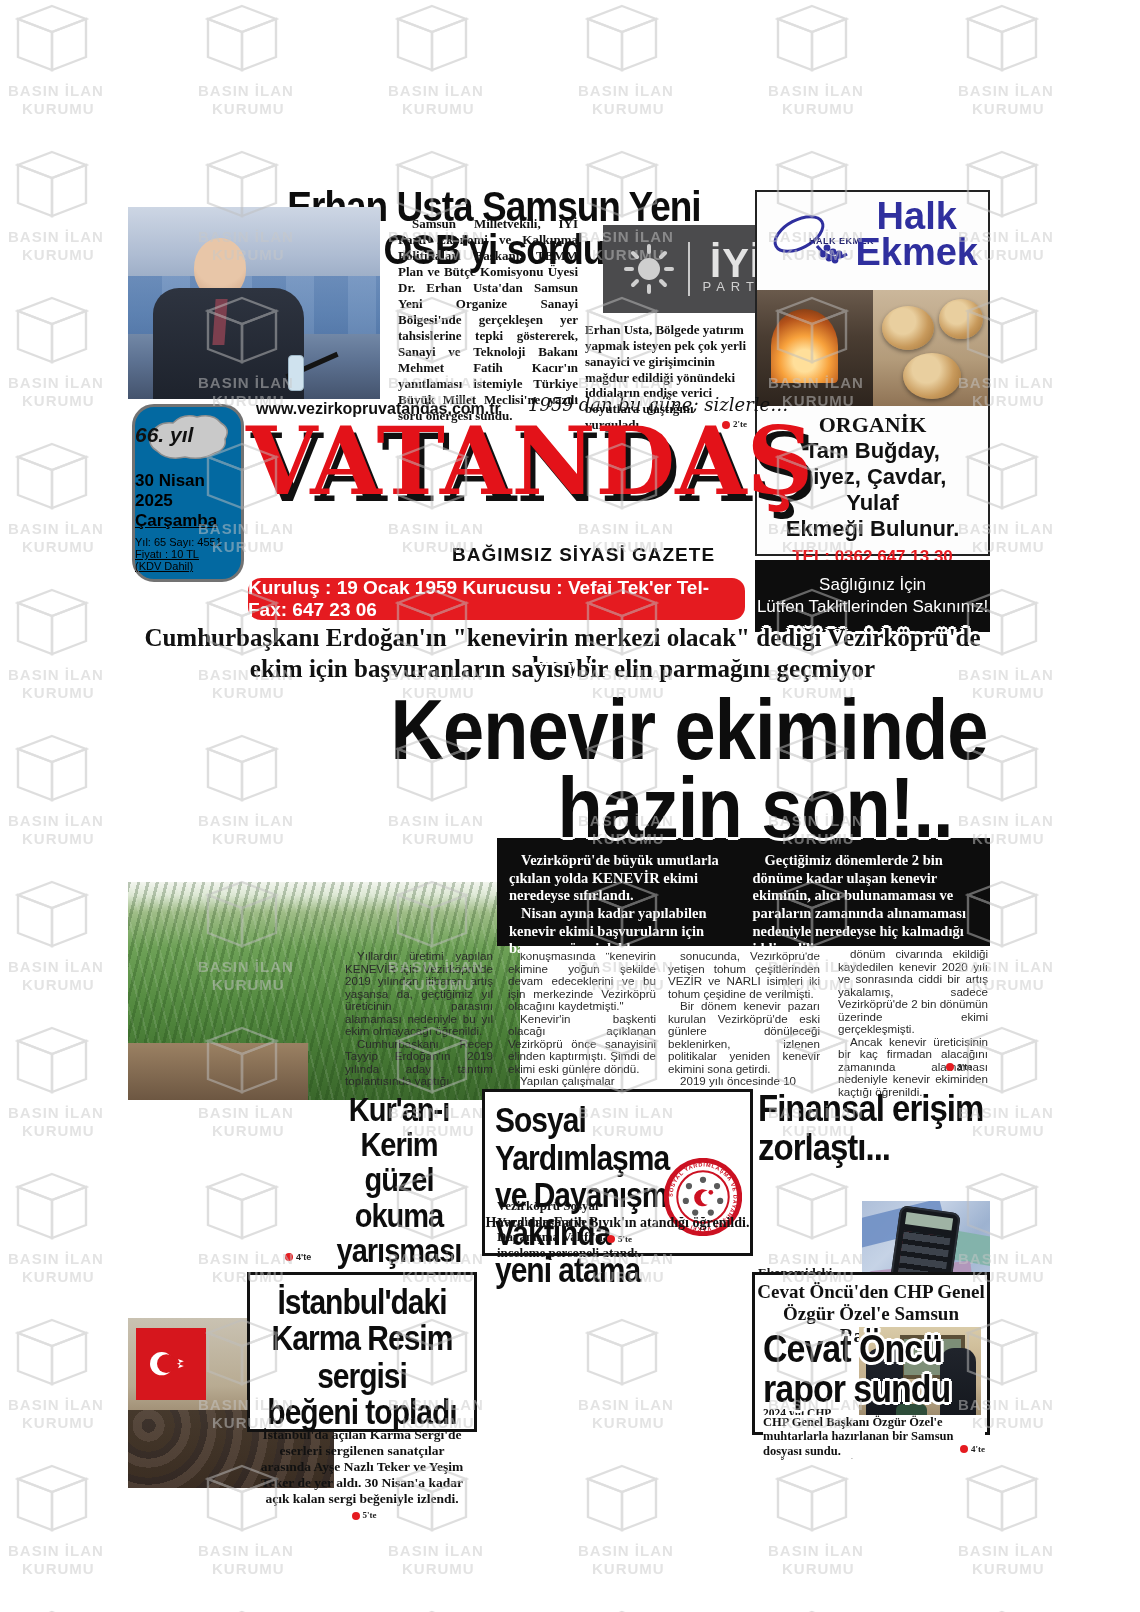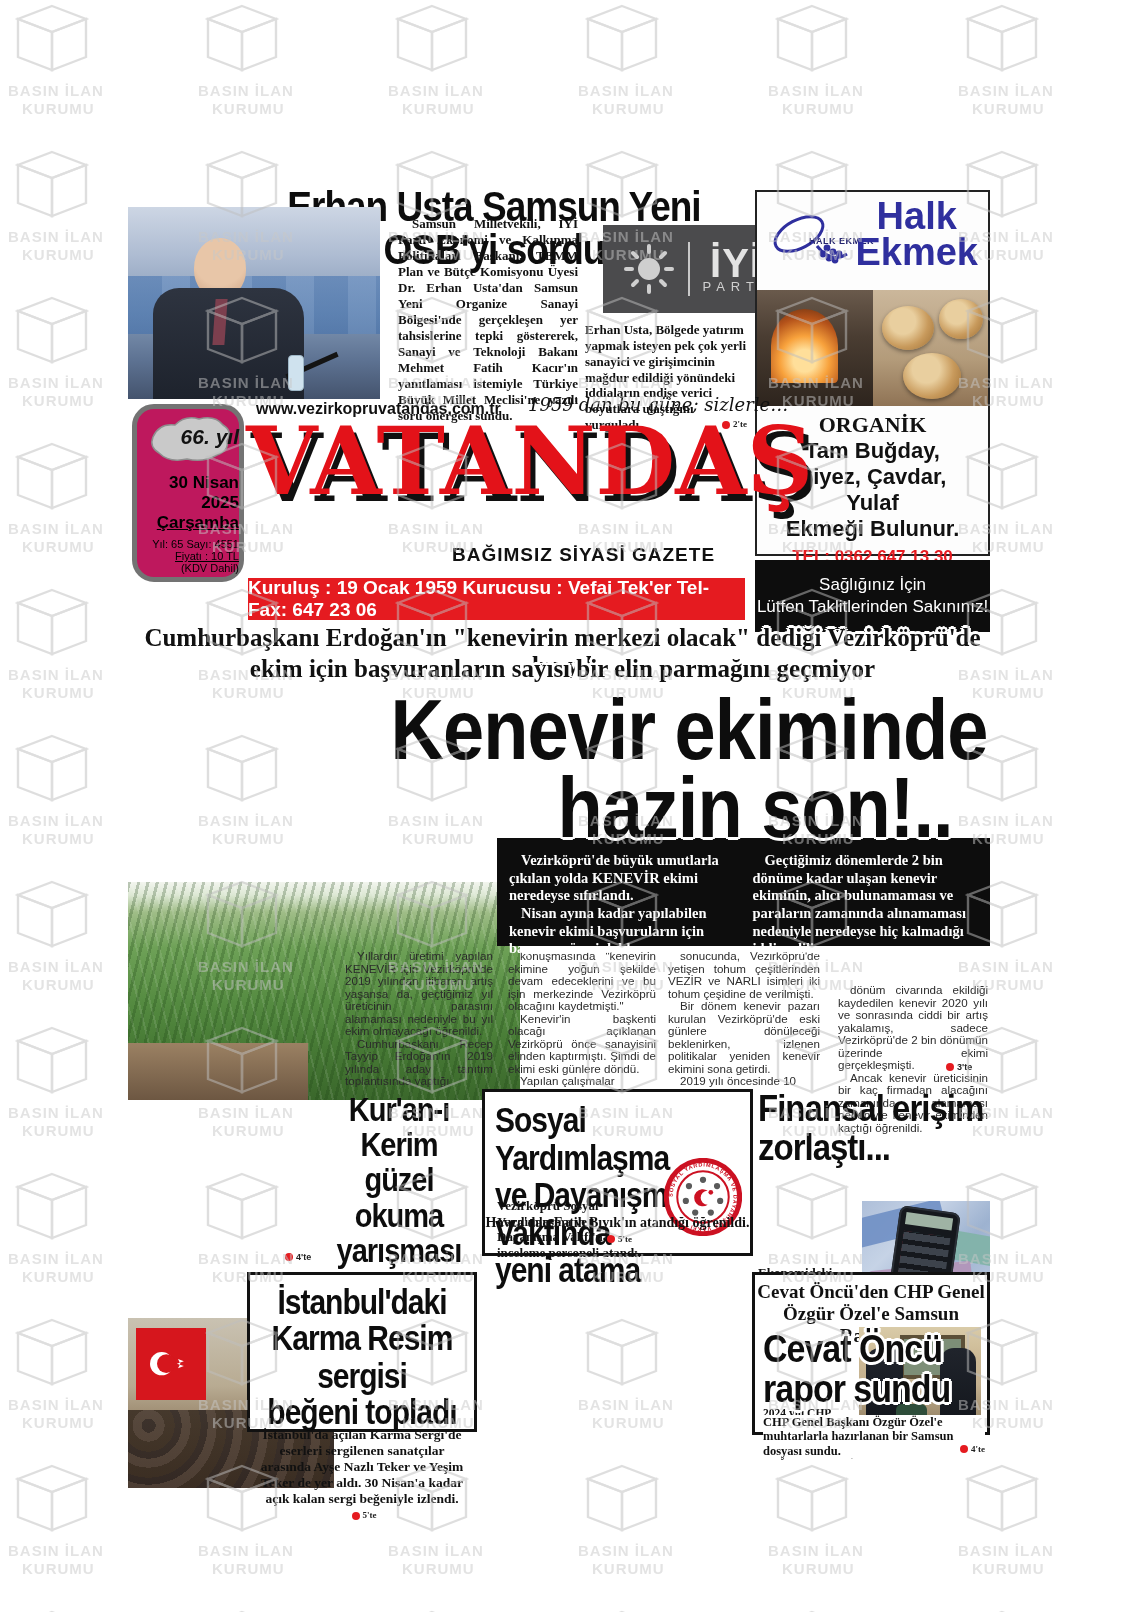--- a/index.html
+++ b/index.html
@@ -58,21 +58,21 @@
   #cevat-photo .chair{position:absolute;bottom:0;width:26%;height:26%;background:#2e4d3a;border-radius:6px;}
   #oven-photo{background:linear-gradient(180deg,#6a5a4c 0%,#4a3d32 40%,#2d241d 100%);}
   #oven-photo .arch{position:absolute;left:12%;top:16%;width:58%;height:64%;border-radius:50% 50% 6% 6%;
       background:radial-gradient(circle at 50% 70%,#ffdf9a 0 18%,#f8a23c 40%,#b4521a 70%,#5e2c10 100%);}
   #bread-photo{background:linear-gradient(180deg,#cbb79b 0%,#b39b7a 60%,#907least 100%);background:linear-gradient(180deg,#cbb79b 0%,#b39b7a 60%,#8f7355 100%);}
   #bread-photo .loaf{position:absolute;border-radius:50%;background:radial-gradient(circle at 40% 35%,#e9cf9f 0 30%,#c89a5c 60%,#9a6c33 100%);box-shadow:0 2px 4px rgba(0,0,0,.4);}
   #sydv-logo circle{vector-effect:non-scaling-stroke;}
   
   #wm{position:absolute;inset:0;z-index:60;pointer-events:none;opacity:.5;}
   
-  .redbar{background:#e51b20;color:#fff;display:flex;align-items:center;justify-content:center;}
+  .redbar{background:#e51b20;color:#fff;display:flex;align-items:center;justify-content:center;border-radius:13px;}
   .blackbar{background:#0d0d0d;color:#fff;}
   .adline{font-weight:700;color:#111;}
 </style>
 </head>
 <body>
 
 <div id="page">
 
   <div class="abs hl owhite center" id="ts-headline" style="left:236px;top:186px;width:516px;font-size:37px;">Erhan Usta Samsun Yeni OSB'yi sordu</div>
 
@@ -157,33 +157,33 @@
       <div style="font-size:17px;font-weight:700;color:#e51b20;margin-top:5px;">TEL: 0362 647 13 30</div>
       <div style="font-size:16px;font-weight:700;color:#e51b20;">100. YIL CAD. VEZİRKÖPRÜ</div>
     </div>
   </div>
 
   <div class="abs blackbar center" style="left:755px;top:560px;width:235px;height:72px;display:flex;flex-direction:column;justify-content:center;font-size:17px;line-height:1.3;">
     <div>Sağlığınız İçin</div>
     <div>Lütfen Taklitlerinden Sakınınız!</div>
   </div>
 
-  <div class="abs" id="mh-box" style="left:132px;top:404px;width:112px;height:178px;border:5px solid #737373;border-radius:22px;background:#be185d;text-align:right;box-sizing:border-box;">
+  <div class="abs" id="mh-box" style="left:132px;top:404px;width:112px;height:178px;border:3px solid #737373;border-radius:22px;background:#0369a1;text-align:left;box-sizing:border-box;">
     <div style="position:relative;height:58px;">
       <svg width="100" height="56" viewBox="0 0 100 56" style="position:absolute;left:2px;top:2px;">
         <path d="M14 26 q6-14 22-12 q10-10 24-6 q16-4 24 6 q10 6 4 16 q2 10-10 14 q-14 8-30 4 q-18 4-28-6 q-10-6-6-16z" fill="#c9c9c9" stroke="#8e8e8e" stroke-width="1.5"></path>
       </svg>
       <div style="position:absolute;left:0;right:0;top:16px;font-size:21px;font-weight:700;font-style:italic;color:#111;">66. yıl</div>
     </div>
     <div style="font-size:17px;font-weight:700;margin-top:6px;">30 Nisan</div>
     <div style="font-size:17px;font-weight:700;">2025</div>
     <div style="font-size:17px;font-weight:700;text-decoration:underline;">Çarşamba</div>
     <div style="font-size:11px;margin-top:5px;">Yıl: 65 Sayı: 4551</div>
     <div style="font-size:11px;text-decoration:underline;">Fiyatı : 10 TL</div>
-    <div style="font-size:11px;">(KDV Dahil)</div>
+    <div style="font-size:11px;text-decoration:underline;">(KDV Dahil)</div>
   </div>
 
   <div class="abs" style="left:256px;top:400px;font-size:16px;font-weight:700;color:#111;">www.vezirkopruvatandas.com.tr</div>
 
   <div class="abs" style="left:528px;top:394px;font-family:'DejaVu Serif',serif;font-style:italic;font-size:18px;color:#111;">1959'dan bu güne; sizlerle…</div>
 
   <div class="abs center" id="mh-logo" style="left:246px;top:408px;width:500px;font-family:'DejaVu Serif',serif;font-weight:700;font-size:92px;line-height:1.15;
               color:#e31219;text-shadow:5px 7px 0 #101010;transform:scaleY(1.02);transform-origin:top;z-index:6;">VATANDAŞ</div>
 
   <div class="abs" style="left:452px;top:544px;font-size:19px;font-weight:700;letter-spacing:1px;color:#111;z-index:5;">BAĞIMSIZ SİYASİ GAZETE</div>
@@ -229,21 +229,21 @@
   <div class="abs bodytxt just" style="left:508px;top:950px;width:148px;font-size:11.6px;line-height:1.08;">
     <p>konuşmasında "kenevirin ekimine yoğun şekilde devam edeceklerini ve bu işin merkezinde Vezirköprü olacağını kaydetmişti."</p>
       <p>Kenevir'in başkenti olacağı açıklanan Vezirköprü önce sanayisini elinden kaptırmıştı. Şimdi de ekimi eski günlere döndü.</p>
       <p>Yapılan çalışmalar</p>
   </div>
   <div class="abs bodytxt just" style="left:668px;top:950px;width:152px;font-size:11.6px;line-height:1.08;">
     <p>sonucunda, Vezirköprü'de yetişen tohum çeşitlerinden VEZİR ve NARLI isimleri iki tohum çeşidine de verilmişti.</p>
       <p>Bir dönem kenevir pazarı kurulan Vezirköprü'de eski günlere dönüleceği beklenirken, izlenen politikalar yeniden kenevir ekimini sona getirdi.</p>
       <p>2019 yılı öncesinde 10</p>
   </div>
-  <div class="abs bodytxt just" style="left:838px;top:984px;width:150px;font-size:11.6px;line-height:1.08;">
+  <div class="abs bodytxt just" style="left:838px;top:948px;width:150px;font-size:11.6px;line-height:1.08;">
     <p>dönüm civarında ekildiği kaydedilen kenevir 2020 yılı ve sonrasında ciddi bir artış yakalamış, sadece Vezirköprü'de 2 bin dönümün üzerinde ekimi gerçekleşmişti.</p>
       <p>Ancak kenevir üreticisinin bir kaç firmadan alacağını zamanında alamaması nedeniyle kenevir ekiminden kaçtığı öğrenildi.</p>
   </div>
   <span class="abs pref" style="left:946px;top:1062px;">
     <i class="dot"></i>
       <b>3'te</b>
     </span>
 
   <span class="abs pref" style="left:285px;top:1252px;">
     <i class="dot"></i>

